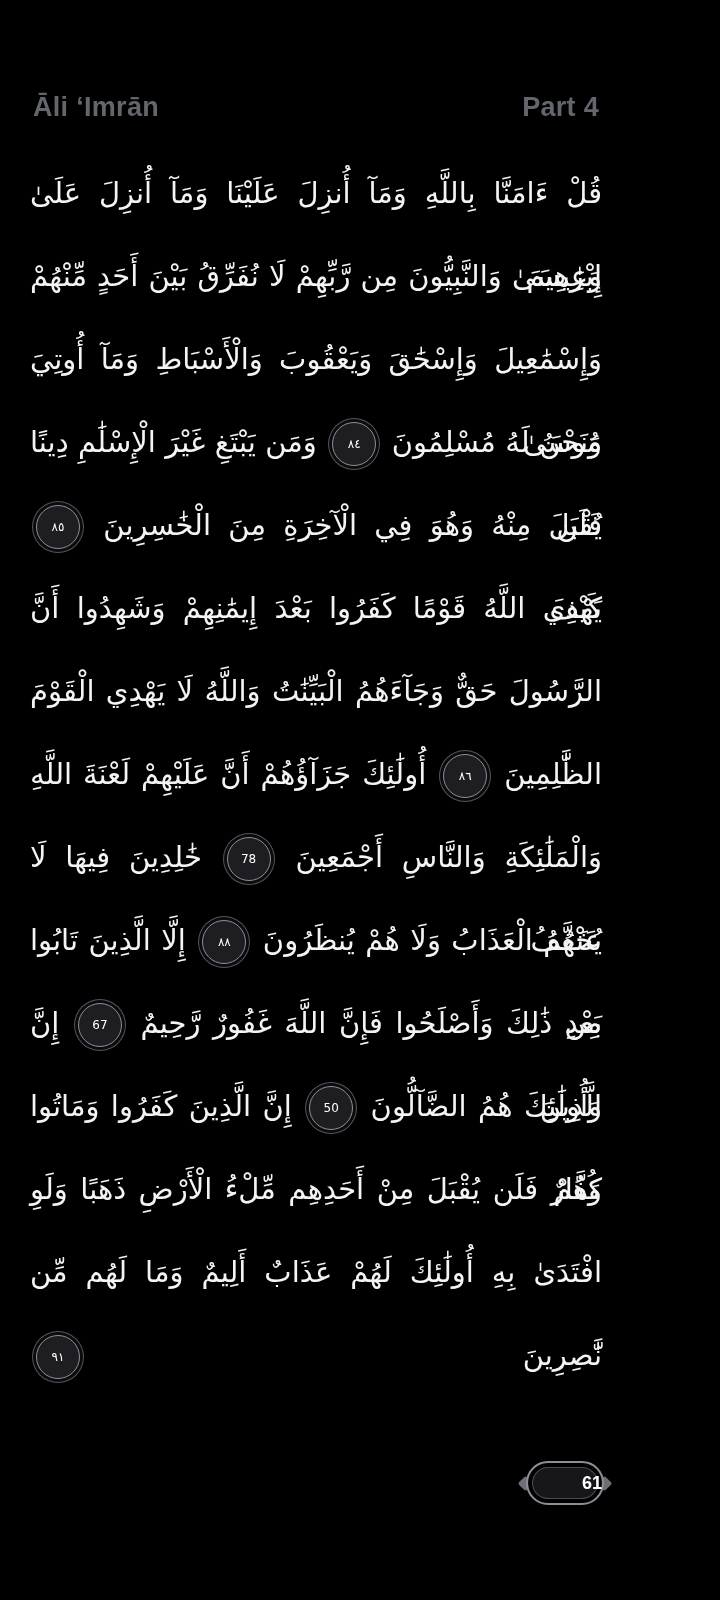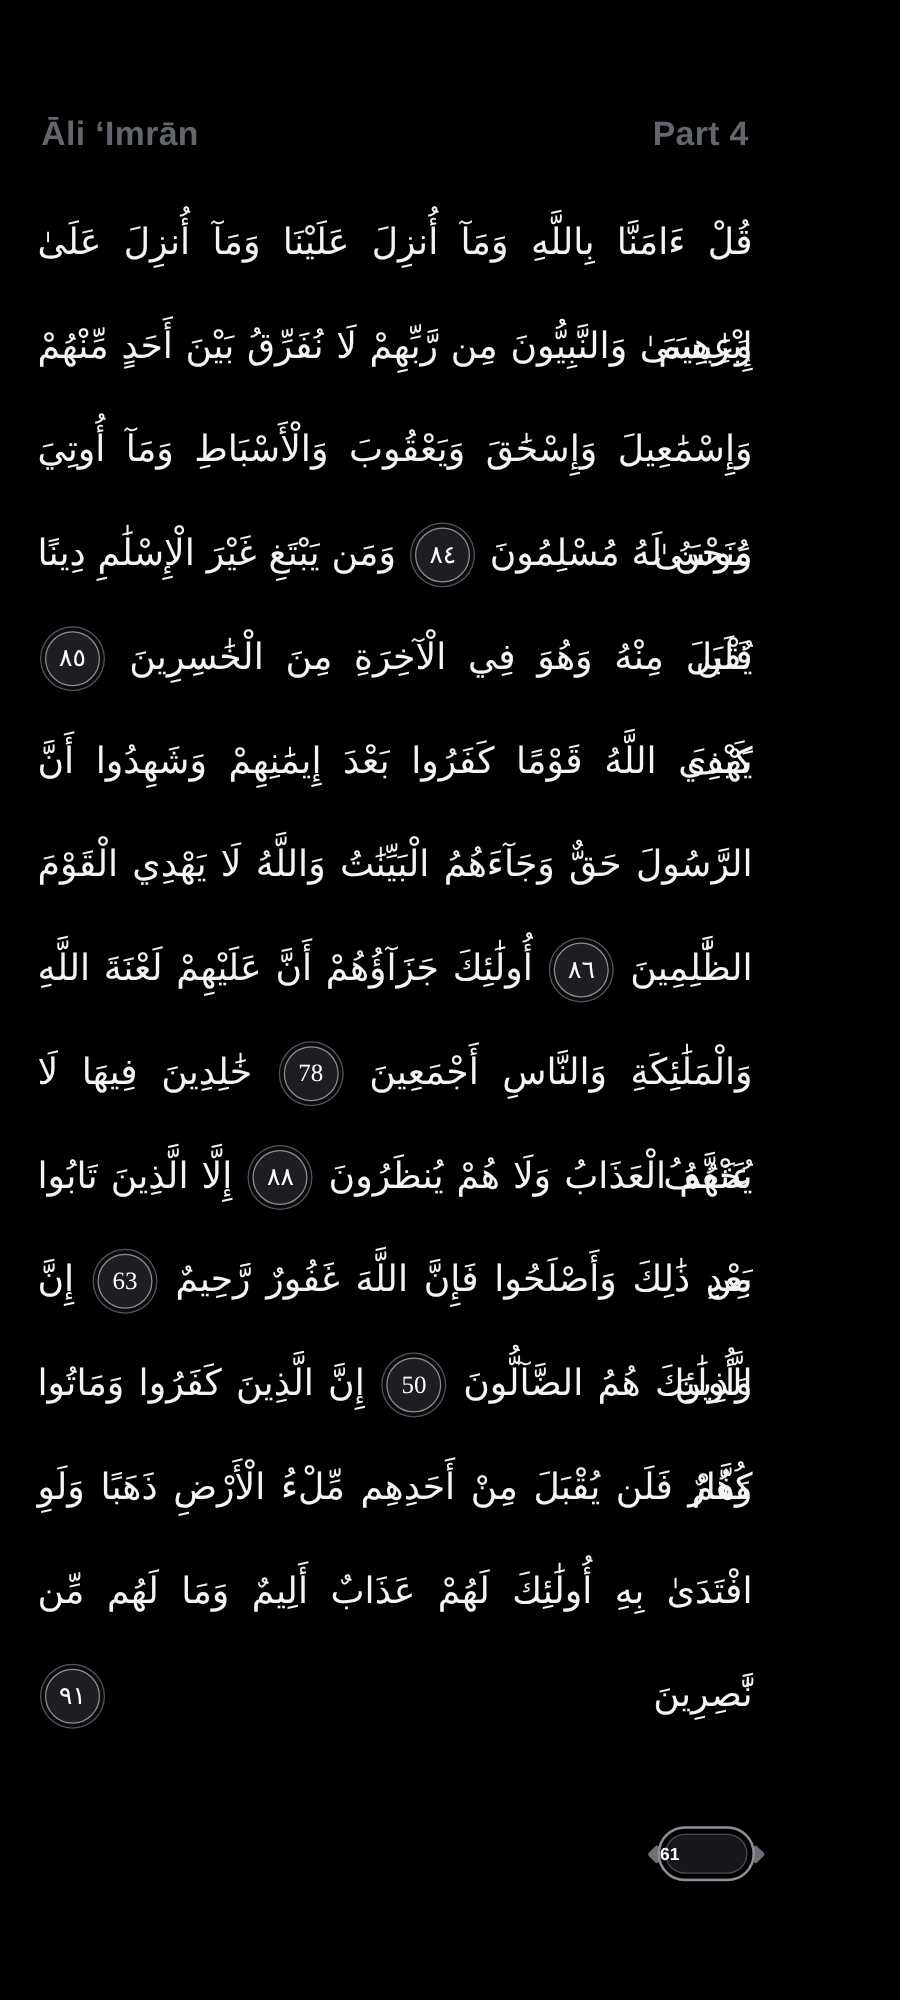--- a/index.html
+++ b/index.html
@@ -63,24 +63,23 @@
     height: 42px;
     border-radius: 50%;
     background: #1d1d22;
     border: 1px solid #8e8e96;
     box-shadow: 0 0 0 3px #0b0b0e, 0 0 0 4px #53535b;
     vertical-align: middle;
     margin: 0 6px;
   }
   .ayah-marker .num {
     color: #ffffff;
-    font-size: 20px;
+    font-size: 12px;
     line-height: 1;
     direction: rtl;
-    font-family: Liberation Serif, serif;
   }
   
   .page-badge {
     position: absolute;
     top: 1461px;
     right: 22px;
     display: flex;
     align-items: center;
   }
   .badge-orn {
@@ -97,24 +96,24 @@
     z-index: 1;
     min-width: 78px;
     height: 44px;
     box-sizing: border-box;
     border-radius: 22px;
     background: #17171b;
     border: 2px solid #8e8e96;
     box-shadow: inset 0 0 0 4px #000000, inset 0 0 0 5px #4c4c54;
     display: flex;
     align-items: center;
-    justify-content: flex-start;
+    justify-content: flex-end;
     color: #ffffff;
     font-family: "Liberation Sans", sans-serif;
-    font-size: 14px;
+    font-size: 18px;
     font-weight: 700;
   }
 </style>
 </head>
 <body>
 
 <div class="page">
 
   <div class="header">
     <span class="header-label">Āli ‘Imrān</span>
@@ -136,21 +135,21 @@
       <div class="quran-line"><span class="ayah-text">الظَّٰلِمِينَ</span> <span class="ayah-marker">
           <span class="num">٨٦</span>
         </span> <span class="ayah-text">أُولَٰئِكَ جَزَآؤُهُمْ أَنَّ عَلَيْهِمْ لَعْنَةَ اللَّهِ</span> </div>
       <div class="quran-line"><span class="ayah-text">وَالْمَلَٰئِكَةِ وَالنَّاسِ أَجْمَعِينَ</span> <span class="ayah-marker">
           <span class="num">78</span>
         </span> <span class="ayah-text">خَٰلِدِينَ فِيهَا لَا يُخَفَّفُ</span> </div>
       <div class="quran-line"><span class="ayah-text">عَنْهُمُ الْعَذَابُ وَلَا هُمْ يُنظَرُونَ</span> <span class="ayah-marker">
           <span class="num">٨٨</span>
         </span> <span class="ayah-text">إِلَّا الَّذِينَ تَابُوا مِن</span> </div>
       <div class="quran-line"><span class="ayah-text">بَعْدِ ذَٰلِكَ وَأَصْلَحُوا فَإِنَّ اللَّهَ غَفُورٌ رَّحِيمٌ</span> <span class="ayah-marker">
-          <span class="num">63</span>
+          <span class="num">67</span>
         </span> <span class="ayah-text">إِنَّ الَّذِينَ</span> </div>
       <div class="quran-line"><span class="ayah-text">وَأُولَٰئِكَ هُمُ الضَّآلُّونَ</span> <span class="ayah-marker">
           <span class="num">50</span>
         </span> <span class="ayah-text">إِنَّ الَّذِينَ كَفَرُوا وَمَاتُوا وَهُمْ</span> </div>
       <div class="quran-line"><span class="ayah-text">كُفَّارٌ فَلَن يُقْبَلَ مِنْ أَحَدِهِم مِّلْءُ الْأَرْضِ ذَهَبًا وَلَوِ</span> </div>
       <div class="quran-line"><span class="ayah-text">افْتَدَىٰ بِهِ أُولَٰئِكَ لَهُمْ عَذَابٌ أَلِيمٌ وَمَا لَهُم مِّن نَّٰصِرِينَ</span> <span class="ayah-marker">
           <span class="num">٩١</span>
         </span> </div>
     </div>
 

